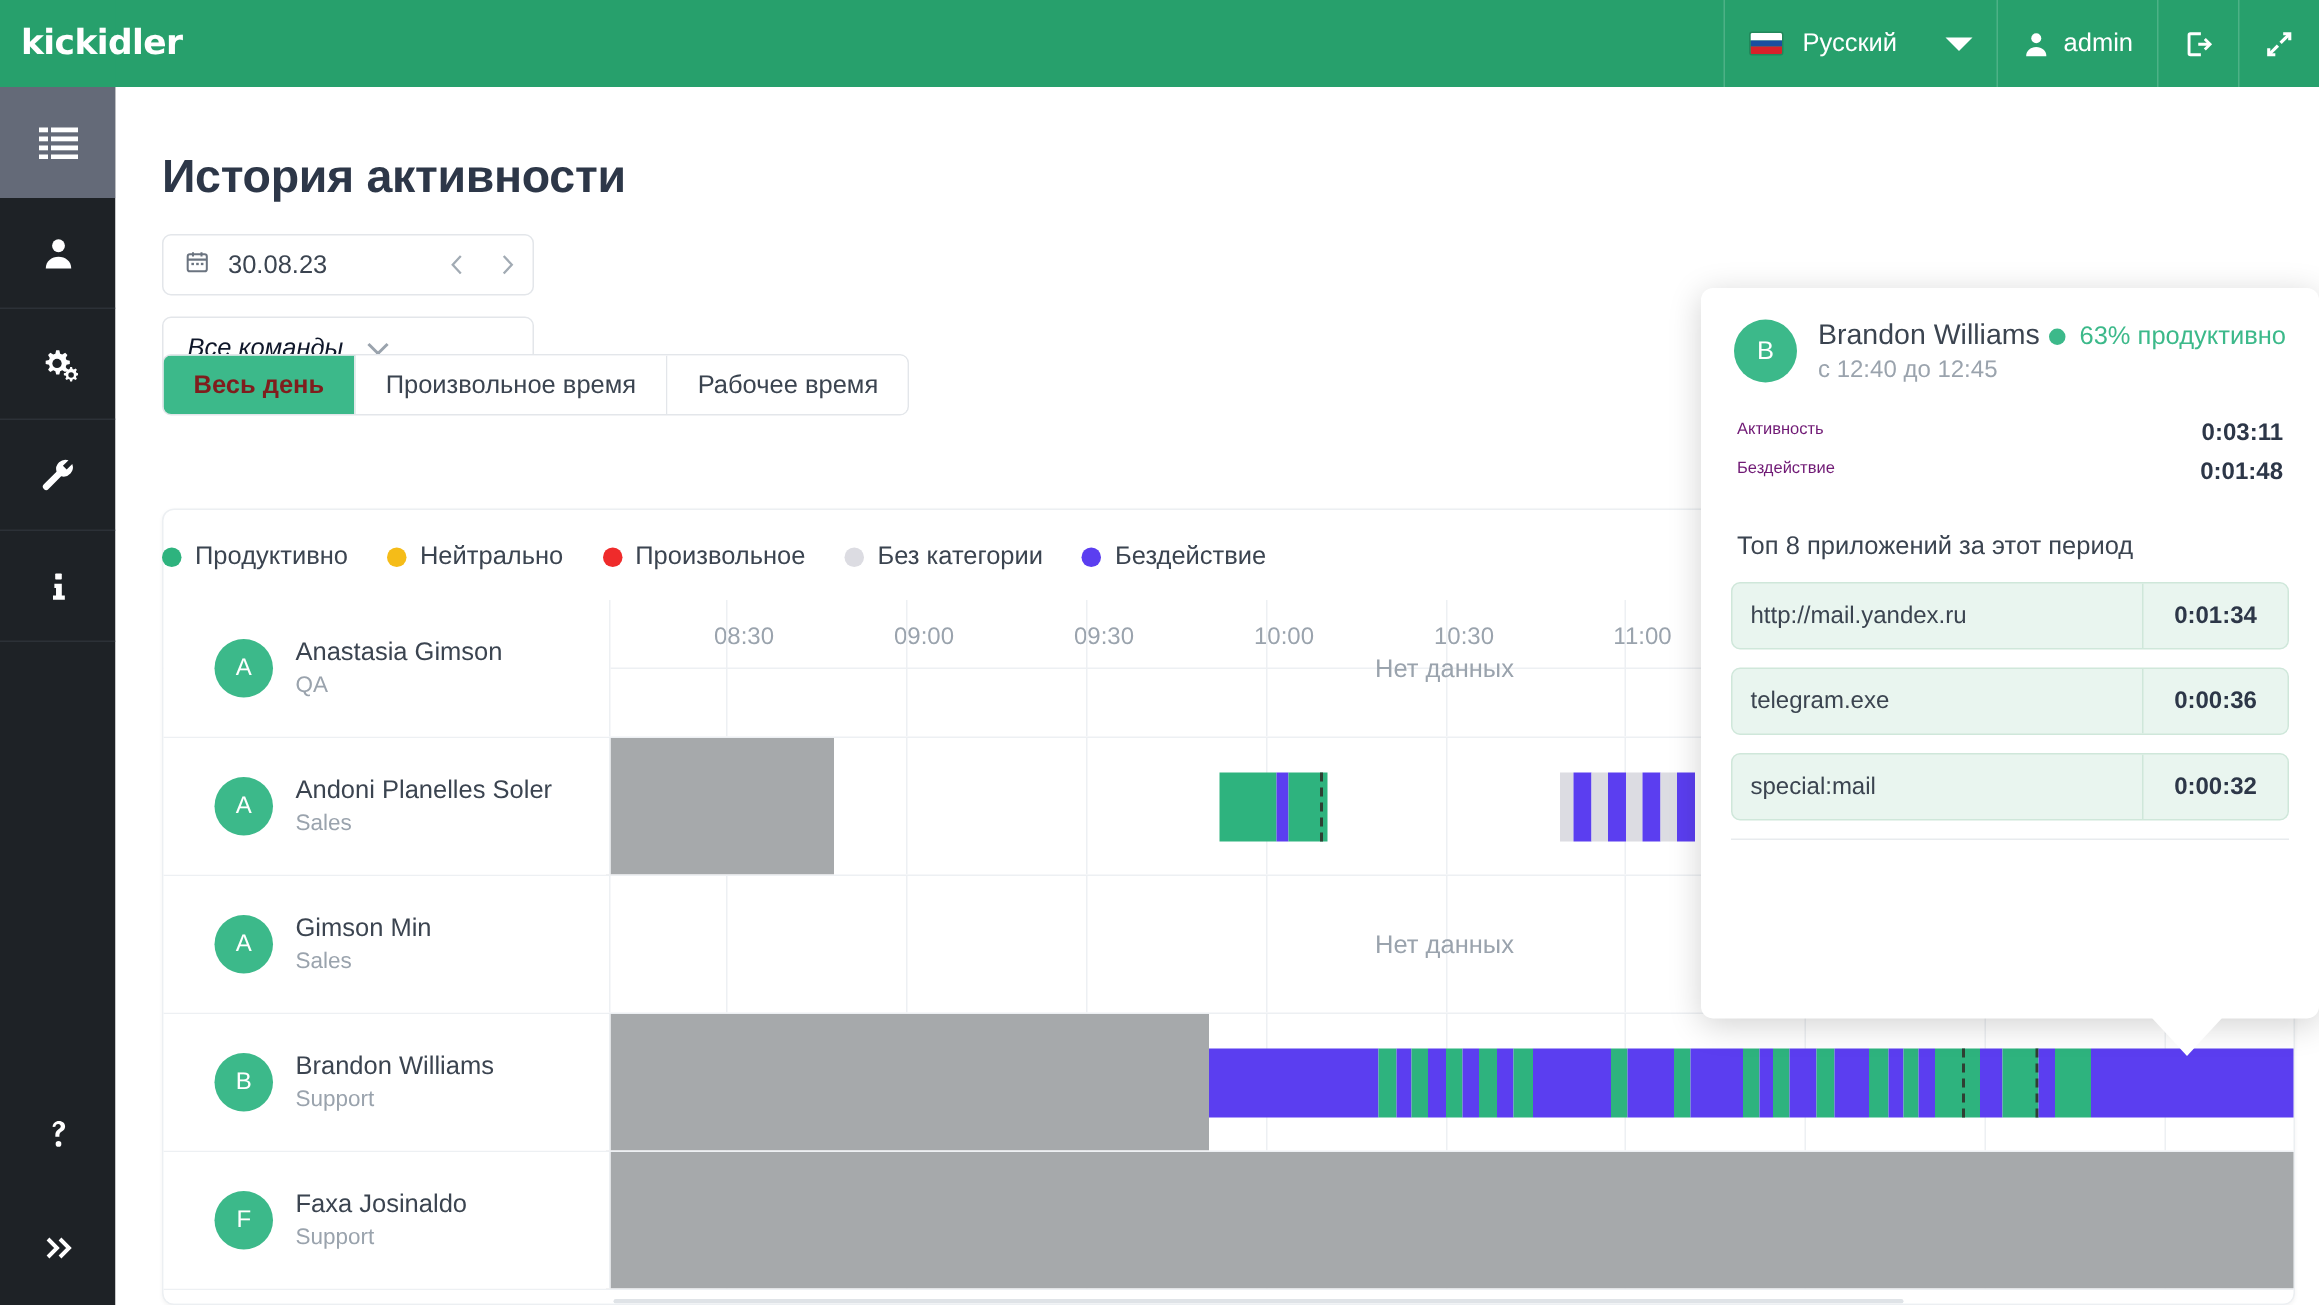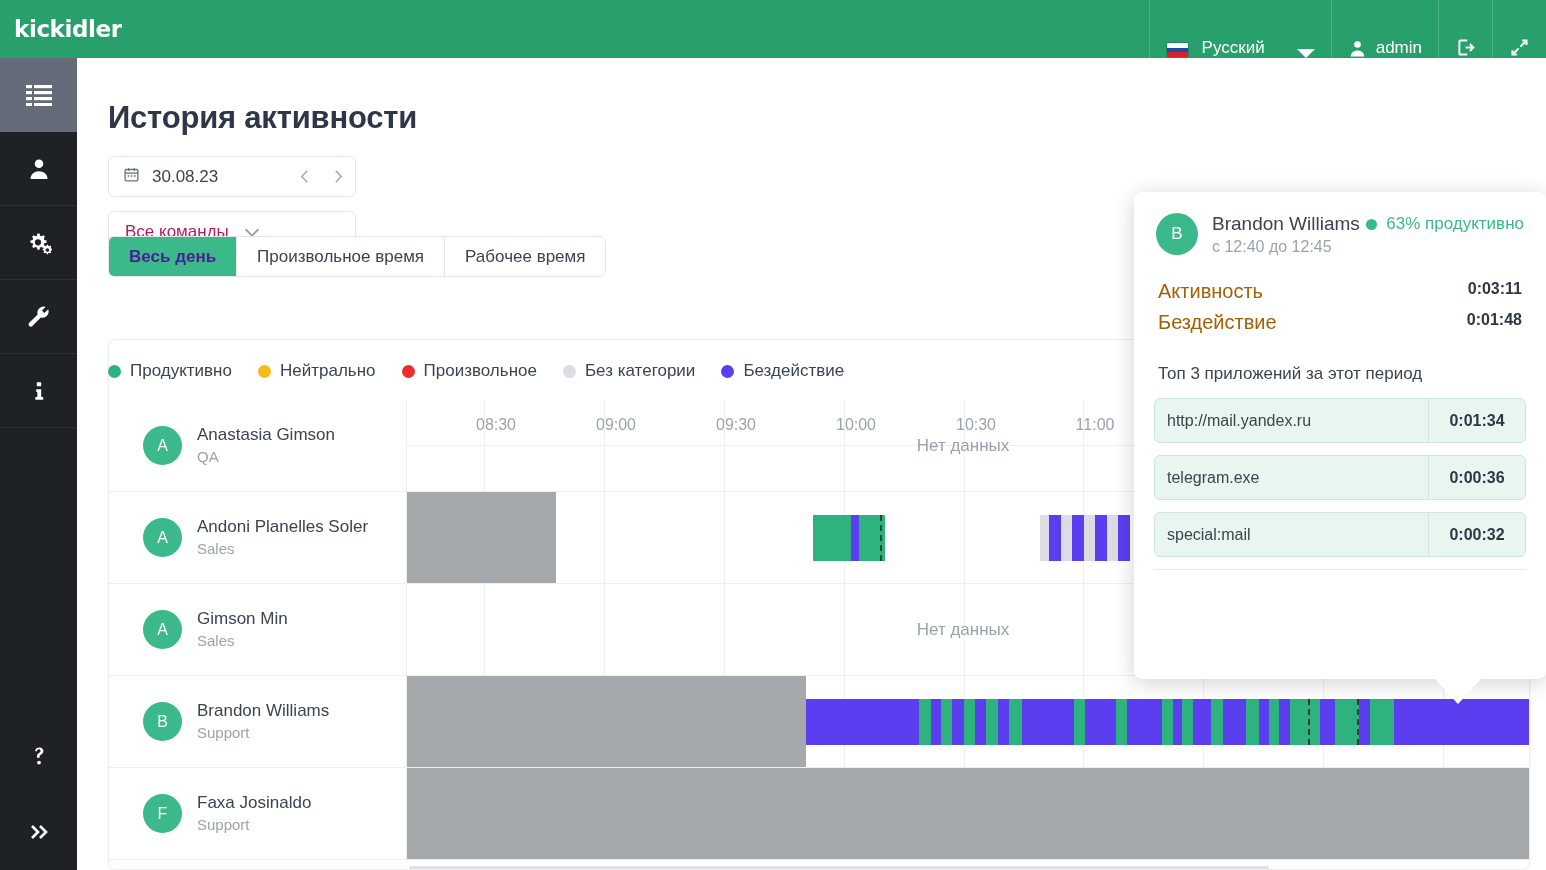--- a/index.html
+++ b/index.html
@@ -20,21 +20,21 @@
     width: 77px; height: 58px; background: #27a06c;
     display: flex; align-items: center; padding-left: 14px;
   }
   .logo-text {
     color: #ffffff; font-size: 23px; font-weight: 700;
     letter-spacing: -0.4px; font-family: "DejaVu Sans", sans-serif;
   }
   .topbar-spacer { flex: 1; }
   .topbar-right { display: flex; align-items: stretch; height: 58px; }
   .tb-cell {
-    display: flex; align-items: flex-end; justify-content: center;
+    display: flex; align-items: center; justify-content: center;
     padding: 0 16px; color: #fff;
     border-left: 1px solid rgba(255,255,255,0.18);
     height: 58px; cursor: pointer;
   }
   .tb-cell.nolb { border-left: none; }
   .flag {
     width: 23px; height: 16px; border-radius: 2px; overflow: hidden;
     display: inline-block; margin-right: 13px; border: 1px solid rgba(0,0,0,.15);
   }
   .flag i { display: block; height: 33.33%; }
@@ -82,39 +82,39 @@
   .cal-icon { margin-left: 14px; }
   .date-val { font-size: 17px; color: #3b4450; margin-left: 12px; flex: 1; }
   .nav-chev {
     width: 34px; height: 39px; display: flex; align-items: center; justify-content: center;
     color: #9aa3ad; font-size: 19px; cursor: pointer;
   }
   .team-box {
     height: 41px; border: 1px solid #e3e6ea; border-radius: 6px;
     display: flex; align-items: center; padding: 0 16px; background: #fff; cursor: pointer;
   }
-  .team-val { font-size: 17px; color: #be185d; }
+  .team-val { font-size: 17px; color: #0f172a; font-style: italic; }
   .chev-sm {
     width: 10px; height: 10px; border-right: 2px solid #9aa3ad; border-bottom: 2px solid #9aa3ad;
     transform: rotate(45deg); margin-left: 18px; margin-top: -4px;
   }
 
   
   .tabs {
     position: absolute; left: 31px; top: 178px;
     display: flex; border: 1px solid #e3e6ea; border-radius: 6px; overflow: hidden;
     background: #fff;
   }
   .tab {
     height: 39px; display: flex; align-items: center; padding: 0 20px;
     font-size: 17px; color: #3b4450; cursor: pointer;
     border-right: 1px solid #e3e6ea; background: #fff;
   }
   .tab:last-child { border-right: none; }
-  .tab.active { background: #3cb98a; color: #4c1d95; font-weight: 700; }
+  .tab.active { background: #3cb98a; color: #7f1d1d; font-weight: 700; }
 
   
   .legend {
     position: absolute; left: 31px; top: 303px;
     display: flex; align-items: center; gap: 26px;
   }
   .leg { display: flex; align-items: center; }
   .dot { width: 13px; height: 13px; border-radius: 50%; margin-right: 9px; }
   .leg-label { font-size: 17px; color: #3b4450; }
 
@@ -200,21 +200,21 @@
   .tt-name-row { display: flex; align-items: center; }
   .tt-name { font-size: 19px; color: #3b4450; }
   .tt-prod {
     margin-left: auto; display: flex; align-items: center;
     font-size: 17px; color: #3cb98a;
   }
   .tt-prod .dot { width: 11px; height: 11px; background: #3cb98a; margin-right: 9px; }
   .tt-range { font-size: 16px; color: #9aa3ad; margin-top: 3px; }
   .tt-stats { padding: 20px 24px 0 24px; }
   .tt-stat { display: flex; justify-content: space-between; padding: 4px 0; }
-  .tt-stat-k { font-size: 20px; color: #a16207; }
+  .tt-stat-k { font-size: 11px; color: #701a75; }
   .tt-stat-v { font-size: 16px; color: #2d3748; font-weight: 700; }
   .tt-apps-title { padding: 26px 24px 0 24px; font-size: 17px; color: #3b4450; }
   .tt-apps { padding: 14px 20px 0 20px; }
   .tt-app {
     display: flex; align-items: stretch; height: 45px; margin-bottom: 12px;
     background: #e9f5ef; border: 1px solid #cfe7da; border-radius: 6px; overflow: hidden;
   }
   .tt-app-name {
     flex: 1; display: flex; align-items: center; padding-left: 12px;
     font-size: 16px; color: #3b4450; border-right: 1px solid #cfe7da;
@@ -611,21 +611,21 @@
     <div class="tt-stat">
       <span class="tt-stat-k">Активность</span>
       <span class="tt-stat-v">0:03:11</span>
     </div>
     <div class="tt-stat">
       <span class="tt-stat-k">Бездействие</span>
       <span class="tt-stat-v">0:01:48</span>
     </div>
   </div>
 
-  <div class="tt-apps-title">Топ 3 приложений за этот период</div>
+  <div class="tt-apps-title">Топ 8 приложений за этот период</div>
 
   <div class="tt-apps">
     <div class="tt-app">
       <span class="tt-app-name">http://mail.yandex.ru</span>
       <span class="tt-app-time">0:01:34</span>
     </div>
     <div class="tt-app">
       <span class="tt-app-name">telegram.exe</span>
       <span class="tt-app-time">0:00:36</span>
     </div>

